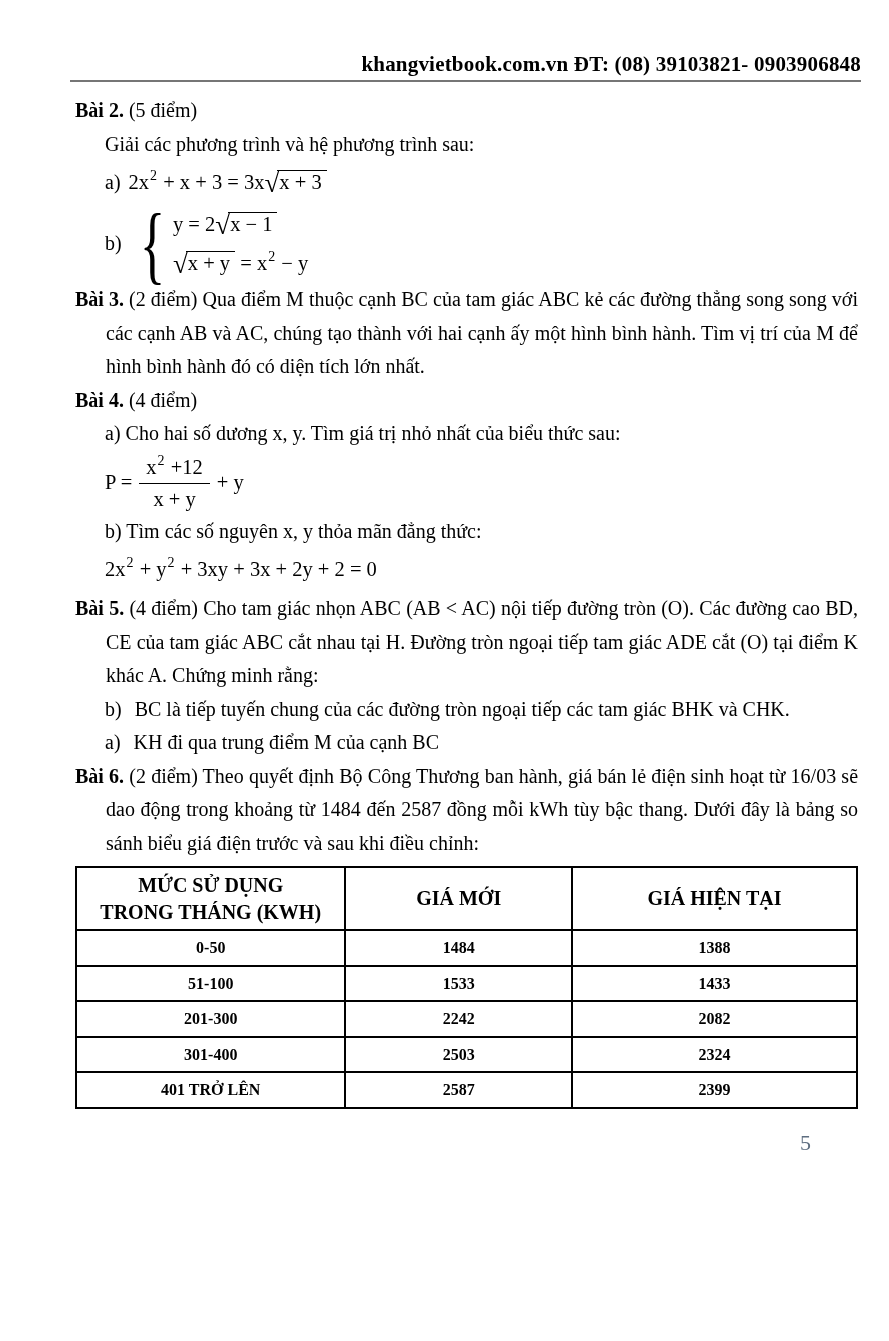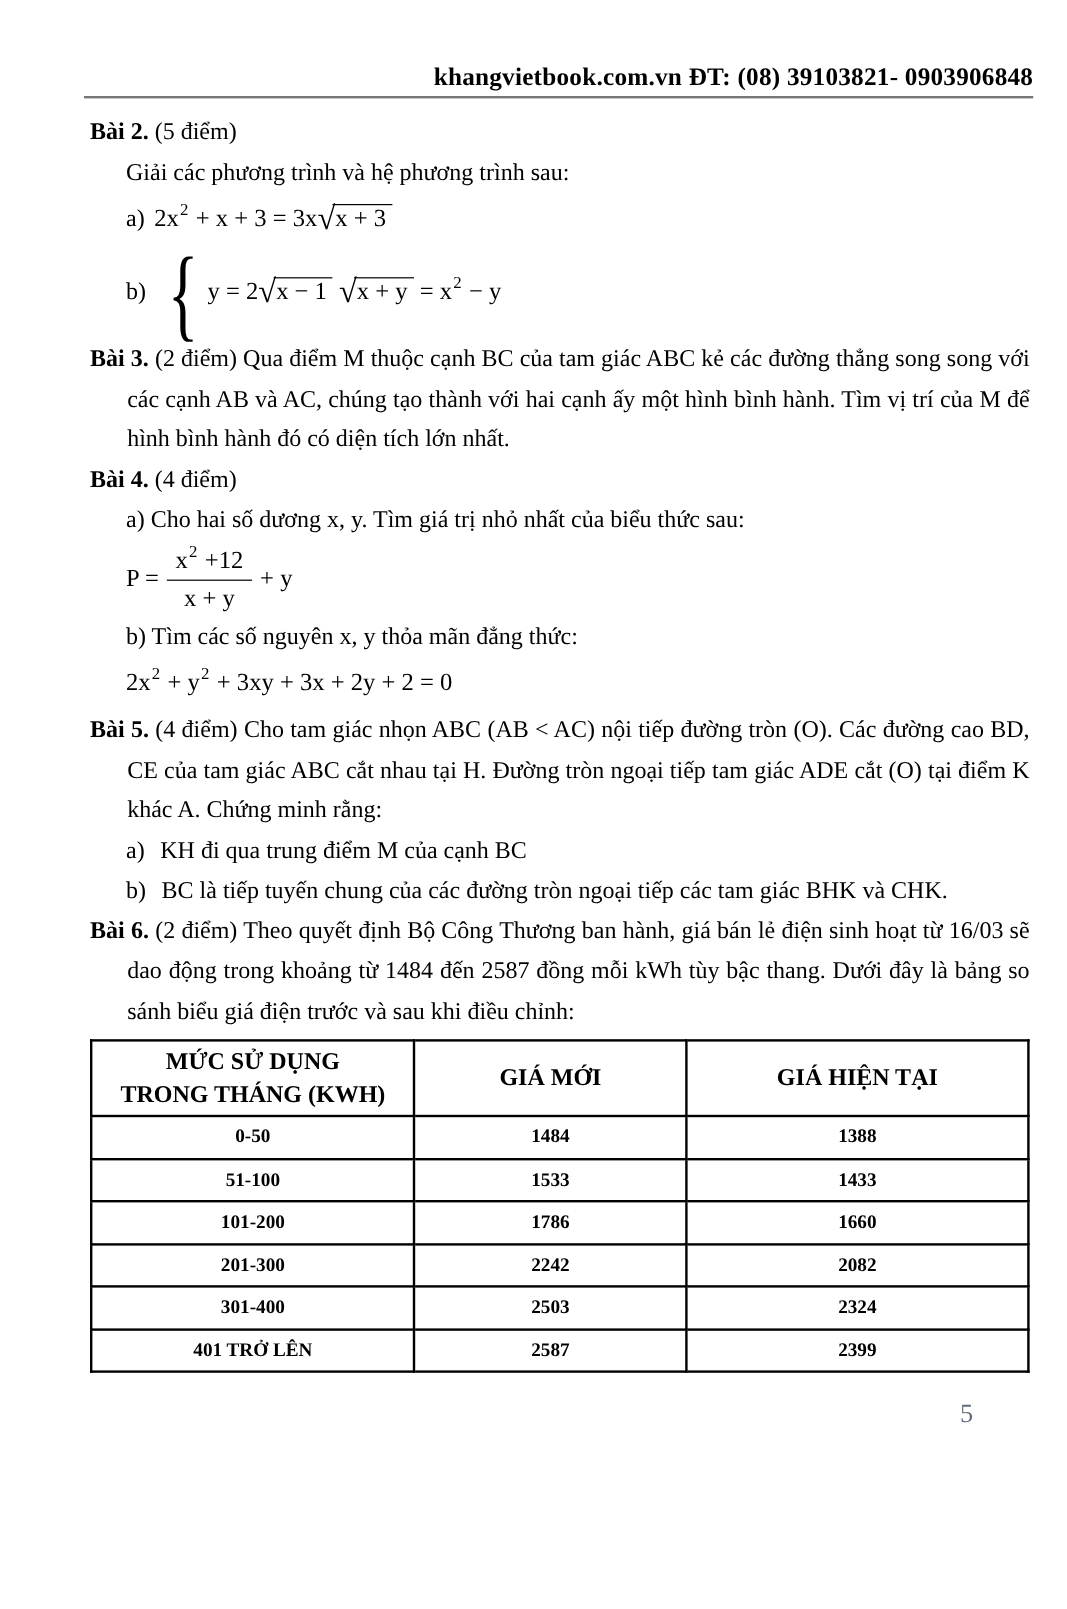--- a/index.html
+++ b/index.html
@@ -57,21 +57,21 @@
   .sbar { border-top: 1.7px solid #000; padding: 0 5px 0 2px; }
   .system { display: flex; align-items: center; height: 78px; margin: 0; }
   .brace {
     font-size: 86px;
     line-height: 1;
     font-weight: 400;
     transform: scaleX(0.62);
     transform-origin: center;
     margin: 0 -4px 0 2px;
   }
-  .sys-lines { display: flex; flex-direction: row; gap: 5px; margin-left: 4px; }
+  .sys-lines { display: flex; flex-direction: column; gap: 5px; margin-left: 4px; }
   .frac-row { display: flex; align-items: center; height: 62px; margin: 1px 0; }
   .frac { display: inline-block; text-align: center; margin: 0 7px; }
   .frac .num { display: block; border-bottom: 1.7px solid #000; padding: 0 7px 3px 7px; line-height: 26px; }
   .frac .den { display: block; padding-top: 3px; line-height: 24px; }
   
   table.etable {
     border-collapse: collapse;
     width: 100%;
     margin-top: 6px;
   }
@@ -149,26 +149,26 @@
   <p class="indent">b) Tìm các số nguyên x, y thỏa mãn đẳng thức:</p>
   <div class="eq-row indent">
     <span class="math"><span>2x</span><span class="msup">2</span><span> + y</span><span class="msup">2</span><span> + 3xy + 3x + 2y + 2 = 0</span></span>
   </div>
 
   <p class="hang">
     <span class="bold">Bài 5.</span>
     <span>(4 điểm) Cho tam giác nhọn ABC (AB &lt; AC) nội tiếp đường tròn (O). Các đường cao BD, CE của tam giác ABC cắt nhau tại H. Đường tròn ngoại tiếp tam giác ADE cắt (O) tại điểm K khác A. Chứng minh rằng:</span>
   </p>
   <p class="indent">
+    <span class="lbl">b)</span>
+    <span>BC là tiếp tuyến chung của các đường tròn ngoại tiếp các tam giác BHK và CHK.</span>
+  </p>
+  <p class="indent">
     <span class="lbl">a)</span>
     <span>KH đi qua trung điểm M của cạnh BC</span>
-  </p>
-  <p class="indent">
-    <span class="lbl">b)</span>
-    <span>BC là tiếp tuyến chung của các đường tròn ngoại tiếp các tam giác BHK và CHK.</span>
   </p>
 
   <p class="hang">
     <span class="bold">Bài 6.</span>
     <span>(2 điểm) Theo quyết định Bộ Công Thương ban hành, giá bán lẻ điện sinh hoạt từ 16/03 sẽ dao động trong khoảng từ 1484 đến 2587 đồng mỗi kWh tùy bậc thang. Dưới đây là bảng so sánh biểu giá điện trước và sau khi điều chỉnh:</span>
   </p>
 
   <table class="etable">
     <colgroup>
         <col class="c1">
@@ -188,25 +188,20 @@
       <td>0-50</td>
       <td>1484</td>
       <td>1388</td>
     </tr>
     <tr>
       <td>51-100</td>
       <td>1533</td>
       <td>1433</td>
     </tr>
     <tr>
-      <td>101-200</td>
-      <td>1786</td>
-      <td>1660</td>
-    </tr>
-    <tr>
       <td>201-300</td>
       <td>2242</td>
       <td>2082</td>
     </tr>
     <tr>
       <td>301-400</td>
       <td>2503</td>
       <td>2324</td>
     </tr>
     <tr>

